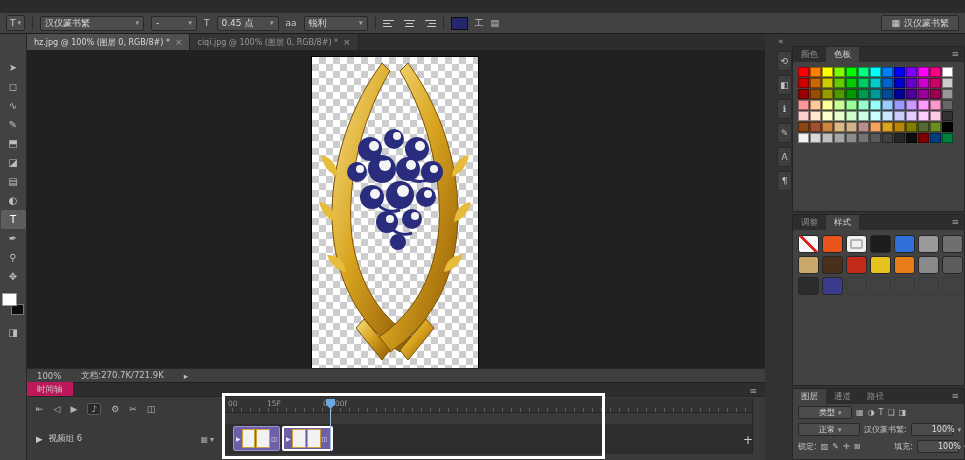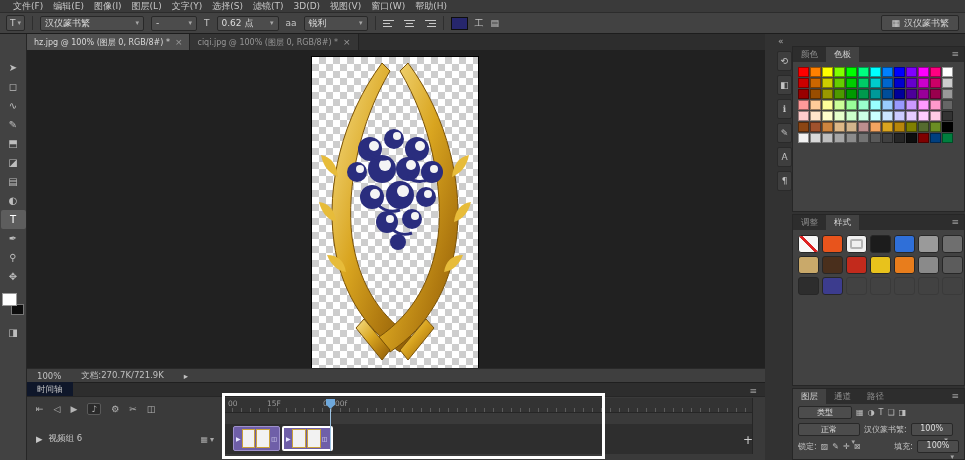--- a/index.html
+++ b/index.html
@@ -47,21 +47,21 @@
     background-image:linear-gradient(45deg,#cdcdcd 25%,transparent 25%,transparent 75%,#cdcdcd 75%),linear-gradient(45deg,#cdcdcd 25%,transparent 25%,transparent 75%,#cdcdcd 75%);
     background-size:14px 14px;background-position:0 0,7px 7px;box-shadow:0 0 0 1px #000;}
   .doc svg{position:absolute;left:0;top:0;}
 
   
   .statusbar{position:absolute;left:27px;top:368px;width:738px;height:14px;background:#3f3f3f;border-top:1px solid #292929;display:flex;align-items:center;gap:20px;padding:0 10px;font-size:8.5px;color:#c0c0c0;}
 
   
   .timeline{position:absolute;left:27px;top:382px;width:738px;height:78px;background:#3a3a3a;border-top:1px solid #1f1f1f;}
   .tl-tabbar{height:14px;background:#2d2d2d;display:flex;align-items:flex-end;border-bottom:1px solid #262626;}
-  .tl-tab{height:14px;line-height:14px;padding:0 10px;background:#0f172a;color:#c9c9c9;font-size:8.5px;cursor:pointer;}
+  .tl-tab{height:14px;line-height:14px;padding:0 10px;background:#be185d;color:#c9c9c9;font-size:8.5px;cursor:pointer;}
   .tl-menu{margin-left:auto;color:#9a9a9a;font-size:9px;padding-right:8px;cursor:pointer;}
   .tl-controls{position:absolute;left:9px;top:20px;display:flex;align-items:center;gap:10px;color:#b5b5b5;font-size:9px;}
   .tl-btn{cursor:pointer;}
   .tl-btn.pressed{background:#2a2a2a;border:1px solid #5a5a5a;padding:0 3px;border-radius:2px;}
   .tl-group-row{position:absolute;left:9px;top:50px;width:178px;display:flex;align-items:center;gap:6px;font-size:8.5px;color:#c8c8c8;}
   .group-icons{margin-left:auto;color:#a8a8a8;font-size:8px;display:flex;gap:2px;cursor:pointer;}
   .tl-ruler{position:absolute;left:195px;top:15px;width:530px;height:15px;background:#333;border-bottom:1px solid #262626;border-left:1px solid #262626;font-size:7.5px;color:#9b9b9b;}
   .tl-ruler::after{content:"";position:absolute;left:0;bottom:0;height:4px;width:100%;background:repeating-linear-gradient(to right,#5c5c5c 0 1px,transparent 1px 9px);}
   .rl{position:absolute;top:1px;}
   .r0{left:5px}.r1{left:44px}.r2{left:100px}
@@ -96,61 +96,48 @@
   .ptab.active{background:#424242;color:#d6d6d6;}
   .pmenu{margin-left:auto;padding-right:5px;color:#9a9a9a;font-size:9px;line-height:15px;cursor:pointer;}
   .swatches{padding:5px;display:grid;grid-template-columns:repeat(13,11px);gap:1px;}
   .sw{width:11px;height:10px;border:1px solid rgba(0,0,0,.4);cursor:pointer;}
   .styles-grid{padding:5px;display:grid;grid-template-columns:repeat(7,21px);gap:3px;}
   .style-thumb{width:21px;height:18px;border-radius:3px;border:1px solid #272727;position:relative;overflow:hidden;cursor:pointer;}
   .style-thumb.slash::after{content:"";position:absolute;inset:0;background:linear-gradient(45deg,transparent 44%,#d22 44%,#d22 56%,transparent 56%);}
   .style-thumb.ring::after{content:"";position:absolute;inset:3px;border:2px solid #b5b5b5;border-radius:2px;}
   .style-thumb.empty{background:transparent;border-color:#3a3a3a;}
   .lrow{display:flex;align-items:center;gap:4px;padding:2px 5px;font-size:8px;color:#c3c3c3;}
-  .lfield{background:#4c4c4c;border:1px solid #282828;border-radius:2px;height:13px;display:flex;align-items:center;gap:3px;padding:0 4px;font-size:8px;color:#ddd;white-space:nowrap;cursor:pointer;flex-direction:column;}
+  .lfield{background:#4c4c4c;border:1px solid #282828;border-radius:2px;height:13px;display:flex;align-items:center;gap:3px;padding:0 20px;font-size:8px;color:#ddd;white-space:nowrap;cursor:pointer;}
   .w-filter{width:54px}.w-blend{width:62px}.w-op{width:42px}.w-fill{width:42px}
   .licon{font-size:8px;color:#bdbdbd;cursor:pointer;}
   .lbl{white-space:nowrap;}
 </style>
 </head>
 <body>
 
 <div class="app">
 
-  <div class="menubar">
-    <span class="menu-item">文件(F)</span>
-      <span class="menu-item">编辑(E)</span>
-      <span class="menu-item">图像(I)</span>
-      <span class="menu-item">图层(L)</span>
-      <span class="menu-item">文字(Y)</span>
-      <span class="menu-item">选择(S)</span>
-      <span class="menu-item">滤镜(T)</span>
-      <span class="menu-item">3D(D)</span>
-      <span class="menu-item">视图(V)</span>
-      <span class="menu-item">窗口(W)</span>
-      <span class="menu-item">帮助(H)</span>
-  </div>
 
   <div class="optionsbar">
     <span class="toolchip">
       <span>T</span>
       <span class="chev">▾</span>
     </span>
     <span class="sep"></span>
     <span class="field w-font">
       <span>汉仪篆书繁</span>
       <span class="chev">▾</span>
     </span>
     <span class="field w-style">
       <span>-</span>
       <span class="chev">▾</span>
     </span>
     <span class="opt-ic">T</span>
     <span class="field w-size">
-      <span>0.62 点</span>
+      <span>0.45 点</span>
       <span class="chev">▾</span>
     </span>
     <span class="opt-ic">aa</span>
     <span class="field w-aa">
       <span>锐利</span>
       <span class="chev">▾</span>
     </span>
     <span class="sep"></span>
     <span class="align al-left">
         <i></i>

